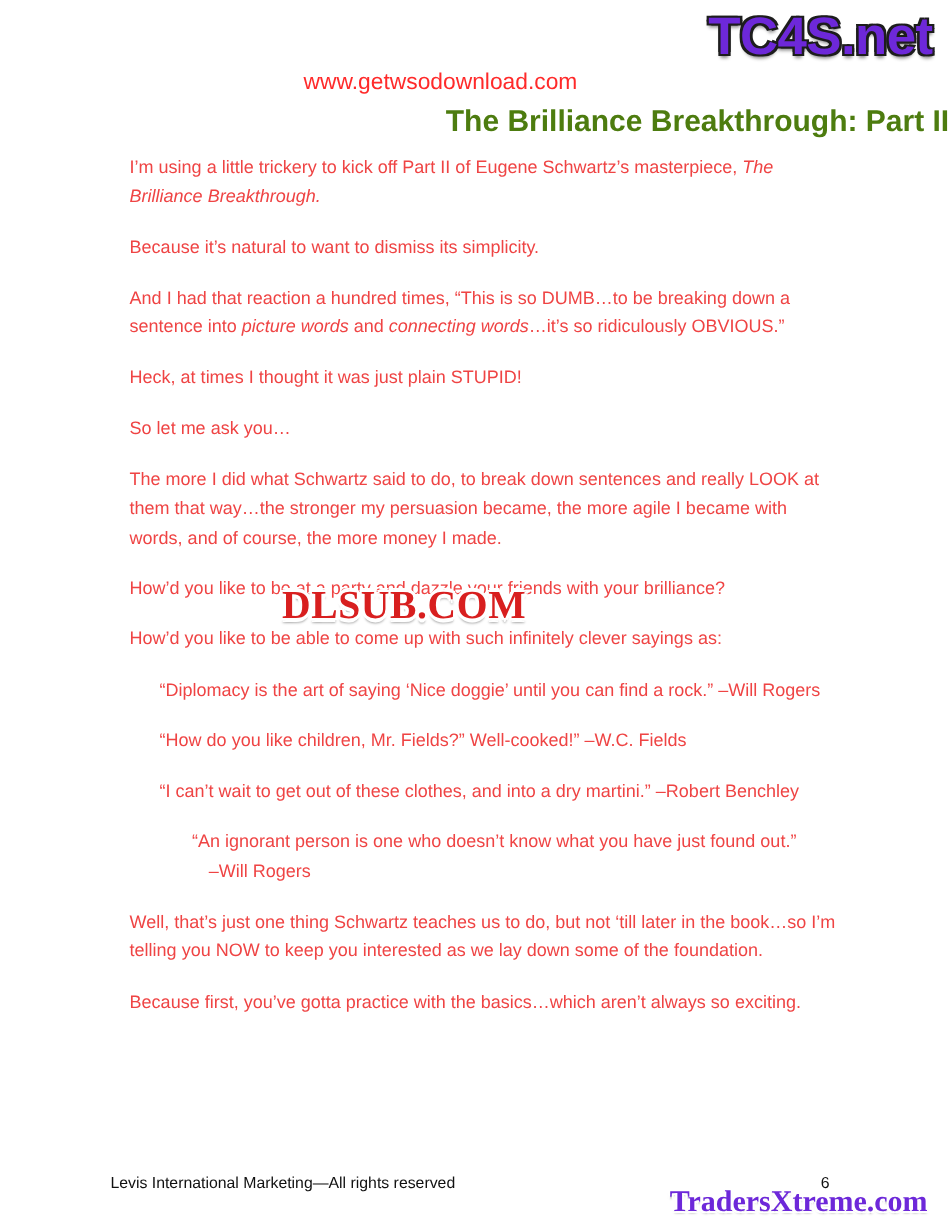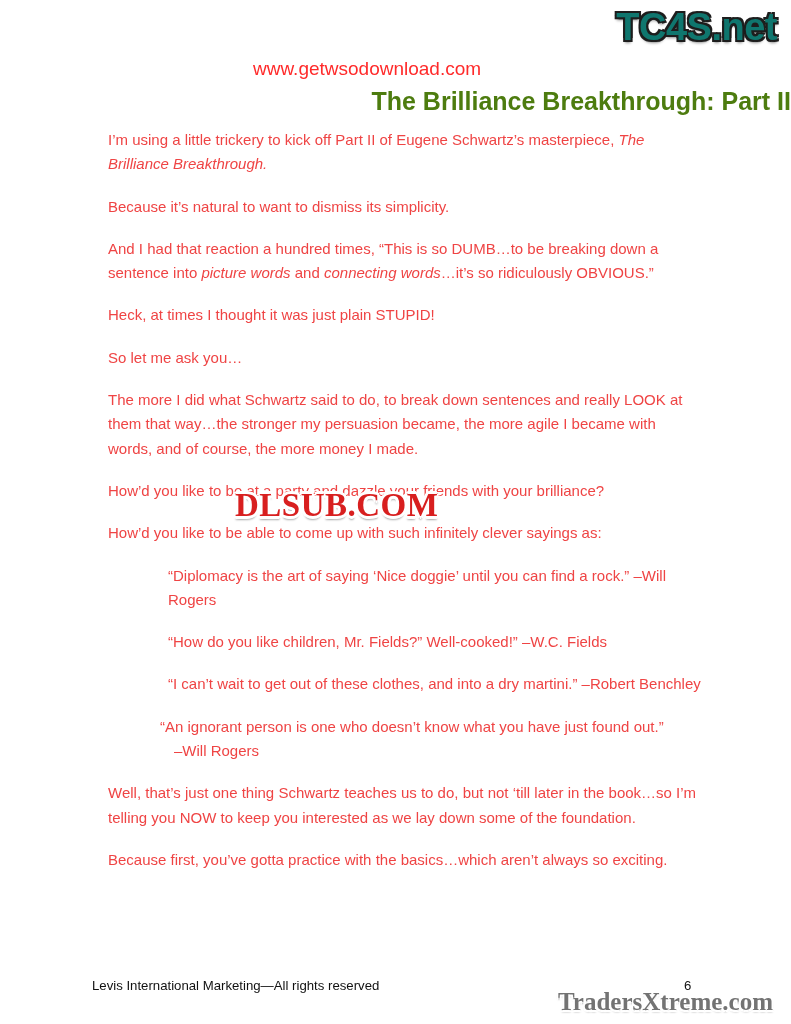--- a/index.html
+++ b/index.html
@@ -21,23 +21,23 @@
     background: #ffffff;
   }
 
   
   .wm-tc4s {
     position: absolute;
     top: 6px;
     right: 14px;
     font-family: "Liberation Sans", sans-serif;
     font-weight: bold;
-    font-size: 38px;
+    font-size: 44px;
     letter-spacing: -0.5px;
-    color: #0f766e;
+    color: #6d28d9;
     text-shadow:
       -2px -2px 0 #1d1d1d,
       2px -2px 0 #1d1d1d,
       -2px 2px 0 #1d1d1d,
       2px 2px 0 #1d1d1d,
       0px 3px 3px rgba(0,0,0,0.45);
     white-space: nowrap;
   }
 
   
@@ -77,21 +77,21 @@
   }
 
   
   .wm-traders {
     position: absolute;
     bottom: 8px;
     right: 18px;
     font-family: "Liberation Serif", serif;
     font-weight: bold;
     font-size: 25px;
-    color: #737373;
+    color: #6d28d9;
     text-shadow:
       -1.5px -1.5px 0 #ffffff,
       1.5px -1.5px 0 #ffffff,
       -1.5px 1.5px 0 #ffffff,
       1.5px 1.5px 0 #ffffff,
       0 2px 2px rgba(0,0,0,0.4);
     white-space: nowrap;
   }
 
   .title {
@@ -112,21 +112,21 @@
     left: 108px;
     width: 596px;
     font-size: 15px;
     line-height: 1.62;
     color: #ef4444;
   }
   .content p {
     margin: 0 0 18px 0;
   }
   .content p.quote {
-    margin-left: 60px;
+    margin-left: 25px;
     margin-bottom: 18px;
   }
   .content p.quote-wrap {
     margin-left: 52px;
     margin-bottom: 18px;
   }
   .content .indent-cont {
     display: block;
     margin-left: 14px;
   }

